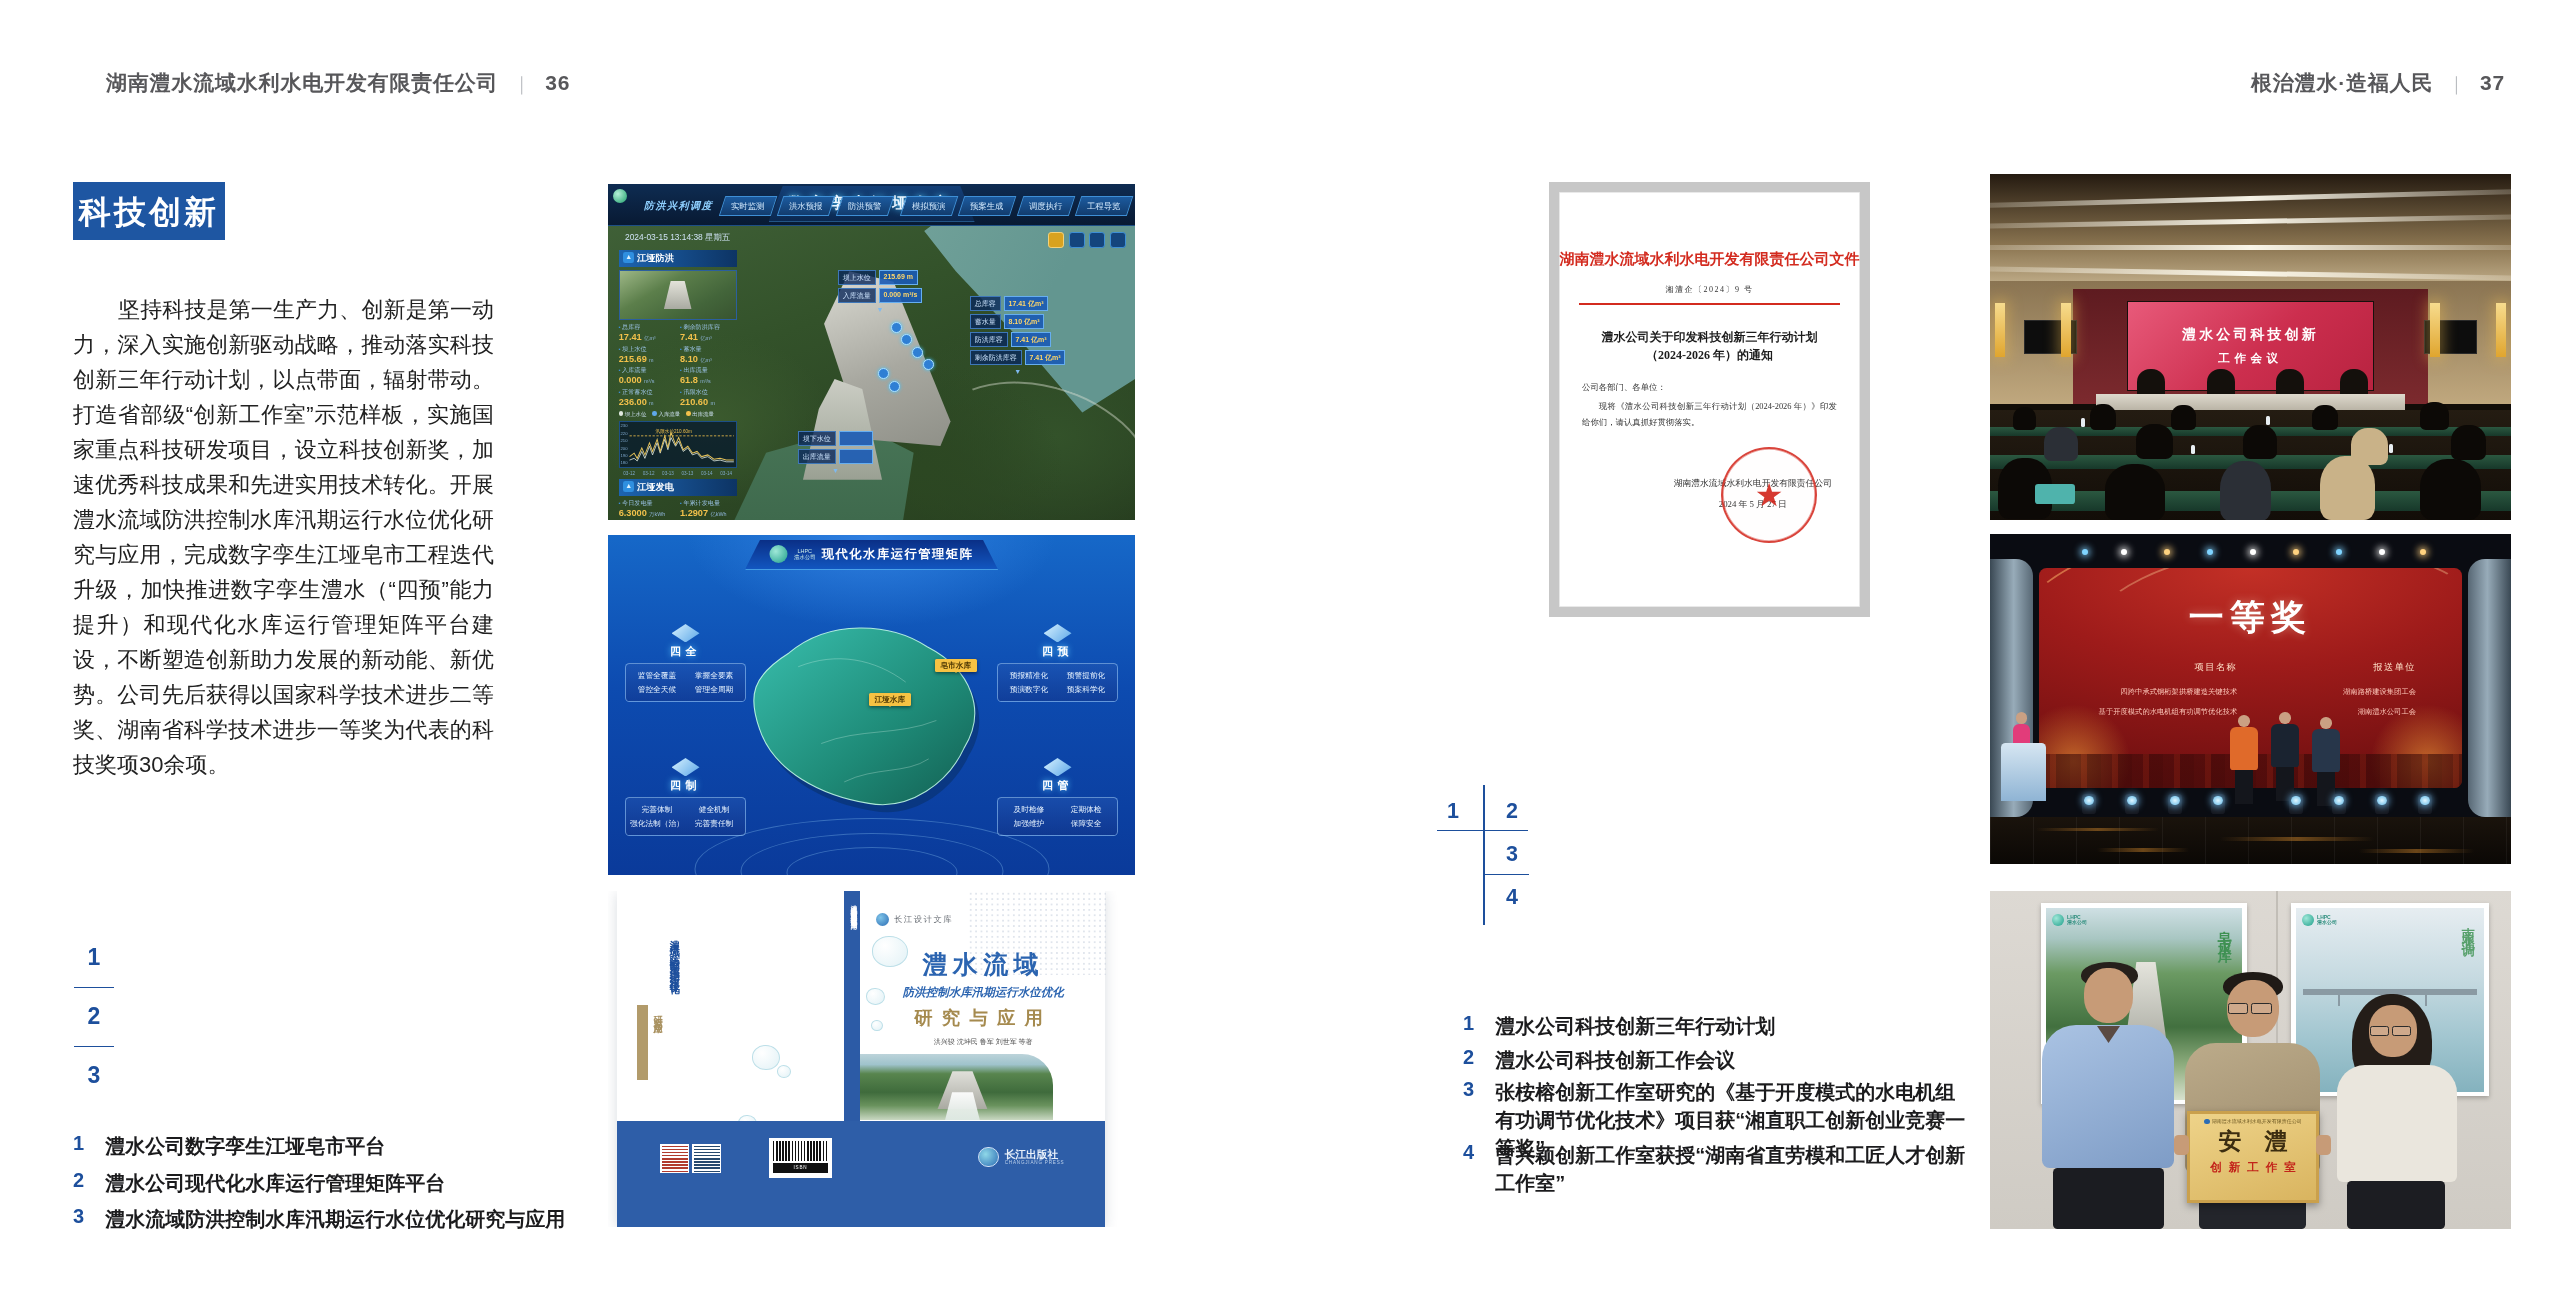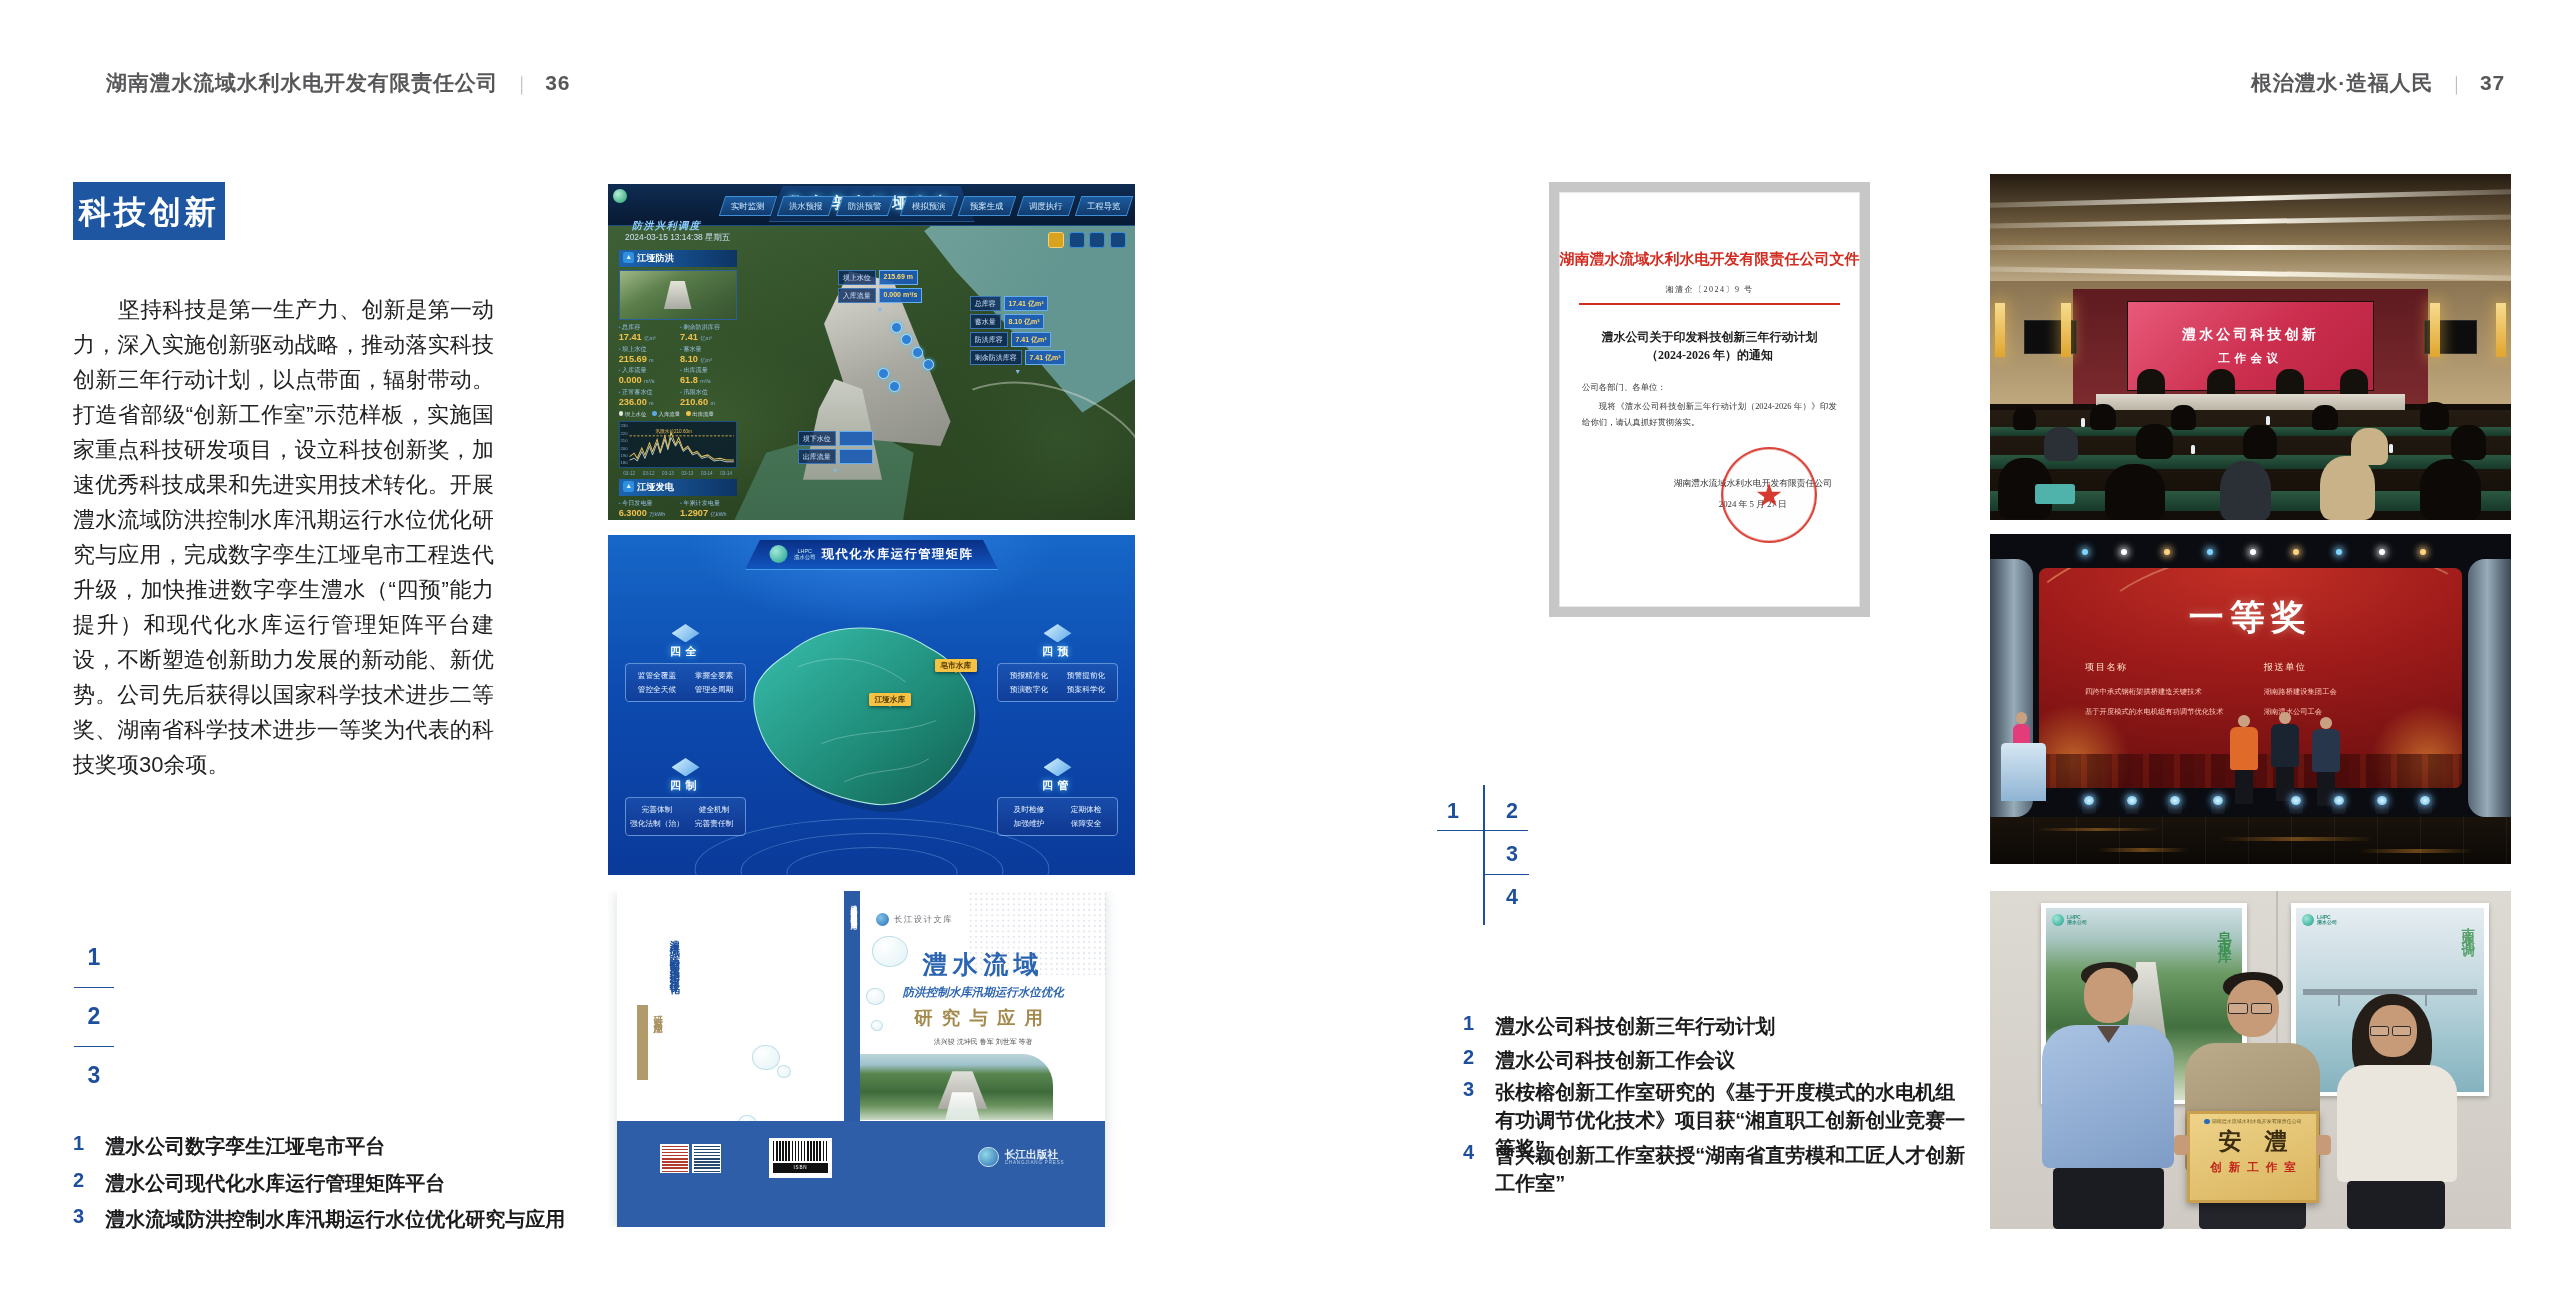--- a/index.html
+++ b/index.html
@@ -50,22 +50,22 @@
      border-color:rgba(220,225,210,.45) transparent transparent transparent;border-radius:50%;transform:rotate(18deg);}
   .d-hdr{position:absolute;left:0;top:0;right:0;height:41px;
      background:linear-gradient(180deg,#0e2c52,#0a1f3c 70%,#081a33);border-bottom:0.8px solid #1c4f86;}
   .d-plate{position:absolute;left:50%;top:1.5px;transform:translateX(-50%);width:206px;height:35px;
      background:linear-gradient(180deg,#143f77,#0b2850);clip-path:polygon(7% 0,93% 0,100% 100%,0 100%);
      border-bottom:1.5px solid #3e8fd6;}
   .d-title{position:absolute;left:50%;top:9.2px;transform:translateX(-50%);font-size:15.4px;font-weight:bold;
      letter-spacing:5.4px;color:#eaf6ff;text-shadow:0 0 7.7px #49c8ff;white-space:nowrap;}
   .d-logo{position:absolute;left:5.4px;top:4.6px;width:14px;height:14px;border-radius:50%;
      background:radial-gradient(circle at 35% 35%,#b5f0d8,#1d9e6a);}
-  .d-mod{position:absolute;left:24px;top:15.4px;font-size:10px;font-weight:bold;font-style:italic;
-     color:#8fd0ff;letter-spacing:1.5px;margin-top:20px;}
+  .d-mod{position:absolute;left:36px;top:15.4px;font-size:10px;font-weight:bold;font-style:italic;
+     color:#8fd0ff;letter-spacing:1.5px;}
   .d-tabs{position:absolute;top:12.3px;display:flex;gap:6.1px;}
   .d-tabs-l{left:114px;}
   .d-tabs-r{right:4.6px;}
   .d-tab{height:18.4px;line-height:18.4px;padding:0 8.4px;font-size:8.4px;color:#d6ecff;white-space:nowrap;
      background:linear-gradient(180deg,#1b5a9e,#123c6e);transform:skewX(-18deg);border:0.8px solid #3e8fd6;}
   .d-tab i{display:block;transform:skewX(18deg);font-style:normal;}
   .d-time{position:absolute;left:17px;top:48px;font-size:8.4px;color:#cfe2f4;}
   .d-icons{position:absolute;right:9.2px;top:48px;display:flex;gap:4.6px;}
   .d-ico{width:14px;height:14px;border-radius:3.1px;background:#14457d;border:0.8px solid #3e8fd6;}
   .d-ico.warn{background:#d8a21f;border-color:#f4d27a;}
@@ -240,21 +240,21 @@
   .aw-screen{position:absolute;left:49px;right:49px;top:34px;height:220px;border-radius:7.7px;overflow:hidden;
      background:radial-gradient(120% 100% at 50% 0%,#c33026 0%,#9e1b1a 45%,#6e0f10 100%);}
   .aw-arc{position:absolute;border:2.3px solid transparent;border-top-color:rgba(255,190,110,.5);border-radius:50%;}
   .aw-glow{position:absolute;width:115px;height:115px;border-radius:50%;
      background:radial-gradient(circle,rgba(255,170,60,.55),rgba(255,120,40,0) 70%);}
   .aw-city{position:absolute;left:0;right:0;bottom:0;height:34px;opacity:.65;
      background:repeating-linear-gradient(90deg,rgba(60,10,8,.9) 0 10.7px,rgba(95,22,12,.9) 10.7px 17px,rgba(50,8,6,.9) 17px 31px);}
   .aw-title{margin-top:26px;text-align:center;font-size:35px;font-weight:bold;color:#fff;letter-spacing:6.1px;
      font-family:"Liberation Serif","DejaVu Serif",serif;text-shadow:0 0 9.2px rgba(255,230,200,.4);position:relative;}
   .aw-cols{position:relative;margin:20px 46px 0;display:flex;justify-content:space-between;}
-  .aw-col{width:46%;text-align:left;font-family:Liberation Serif, serif;}
+  .aw-col{width:46%;text-align:right;font-family:Liberation Serif, serif;}
   .aw-ch{font-size:9.2px;color:#ffe2c9;margin-bottom:7.7px;letter-spacing:1.5px;}
   .aw-ci{font-size:7.3px;color:#ffc9bb;line-height:20px;}
   .aw-person{position:absolute;}
   .aw-head{width:11.5px;height:11.5px;border-radius:50%;background:#caa083;margin:0 auto;}
   .aw-body{width:28px;height:43px;border-radius:6.1px 6.1px 3.1px 3.1px;margin:0.8px auto 0;}
   .aw-legs{width:18.4px;height:34px;background:#14161c;margin:0 auto;}
   .aw-host{position:absolute;left:23px;top:178px;}
   .aw-host .aw-body{width:17px;height:35px;background:#e23c7a;}
   .aw-pod{position:absolute;left:10.7px;top:209px;width:45px;height:58px;border-radius:4.6px 4.6px 0 0;
      background:linear-gradient(#d6e6f2,#8fb4d4);}

